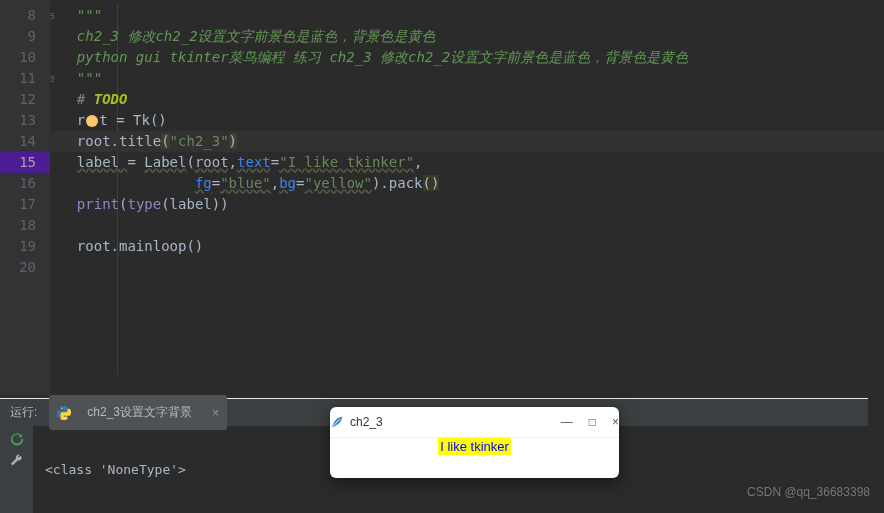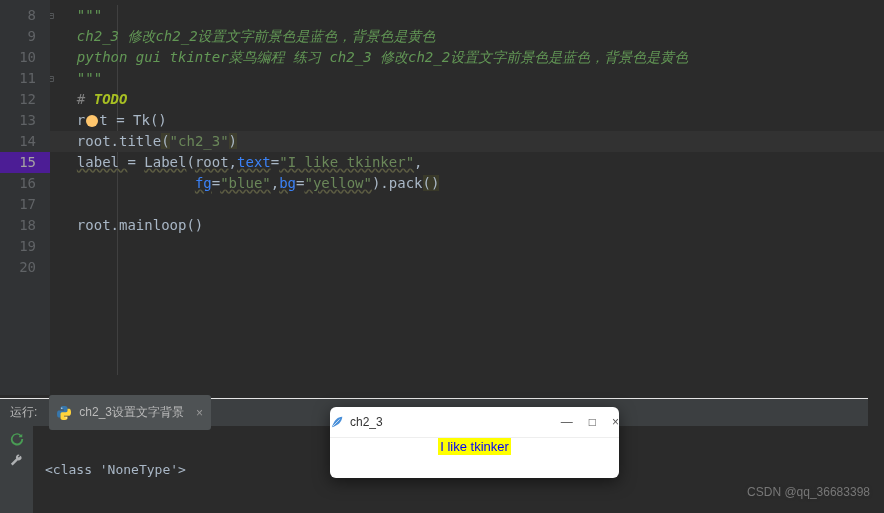--- a/index.html
+++ b/index.html
@@ -18,21 +18,21 @@
 .builtin{color:#8888c6}
 .paren{color:#a9b7c6}
 .ident{color:#a9b7c6}
 .todo{color:#a8c023;font-style:italic;font-weight:bold}
 .param{color:#3b82f6}
 .underline{text-decoration:underline wavy #5c5c42;text-decoration-skip-ink:none}
 .underline2{text-decoration:underline wavy #5c5c42}
 .bulb{display:inline-block;width:12px;height:12px;background:#ffc66d;border-radius:50%;vertical-align:middle;margin:0 1px}
 .runpanel{position:absolute;bottom:0;left:0;right:16px;height:114px;background:#2b2b2b;border-top:1px solid #e5e5e5}
 .runhdr{height:27px;background:#3c3f41;display:flex;align-items:center;padding-left:10px;font-size:12px;color:#bbbbbb;font-family:sans-serif}
-.runtab{display:flex;align-items:center;gap:8px;padding:9px 8px;background:#4e5254;border-radius:3px;margin-left:12px}
+.runtab{display:flex;align-items:center;gap:16px;padding:9px 8px;background:#4e5254;border-radius:3px;margin-left:12px}
 .pyicon{width:14px;height:14px}
 .close-x{color:#999;cursor:pointer;margin-left:4px}
 .runbody{display:flex;height:87px}
 .runside{width:33px;background:#3c3f41;display:flex;flex-direction:column;align-items:center;padding-top:6px;gap:8px}
 .runout{flex:1;padding:8px 12px;color:#a9b7c6;font-family:Consolas,monospace;font-size:13px}
 .rerun{width:14px;height:14px}
 .wrench{width:14px;height:14px;fill:#afb1b3}
 .tk-window{position:absolute;top:407px;left:330px;width:289px;height:71px;background:#fff;border-radius:6px;box-shadow:0 4px 16px rgba(0,0,0,0.5);font-family:'Segoe UI',sans-serif}
 .tk-title{height:30px;display:flex;align-items:center;padding:0 0;color:#333;font-size:12px;border-bottom:1px solid #eee}
 .tk-feather{width:14px;height:14px;margin-right:6px}
@@ -66,20 +66,21 @@
     <div class="vline"></div>
     <div class="code-line"><span style="color:#606366;font-size:10px;position:absolute;left:-2px">⊟</span>&nbsp;&nbsp;<span class="doccomment">"""</span></div>
     <div class="code-line">&nbsp;&nbsp;<span class="doccomment">ch2_3 修改ch2_2设置文字前景色是蓝色，背景色是黄色</span></div>
     <div class="code-line">&nbsp;&nbsp;<span class="doccomment">python gui tkinter菜鸟编程 练习 ch2_3 修改ch2_2设置文字前景色是蓝色，背景色是黄色</span></div>
     <div class="code-line"><span style="color:#606366;font-size:10px;position:absolute;left:-2px">⊟</span>&nbsp;&nbsp;<span class="doccomment">"""</span></div>
     <div class="code-line">&nbsp;&nbsp;<span class="comment"># </span><span class="todo">TODO</span></div>
     <div class="code-line">&nbsp;&nbsp;<span class="ident">r</span><span class="bulb"></span><span class="ident">t = Tk</span><span class="paren">()</span></div>
     <div class="code-line current">&nbsp;&nbsp;<span class="ident">root.title</span><span class="paren caret-bg">(</span><span class="string">"ch2_3"</span><span class="paren caret-bg">)</span></div>
     <div class="code-line">&nbsp;&nbsp;<span class="ident underline">label </span><span class="ident">= </span><span class="ident underline">Label</span><span class="paren">(</span><span class="ident underline">root</span><span class="ident">,</span><span class="param underline">text</span><span class="ident">=</span><span class="string underline">"I like tkinker"</span><span class="ident">,</span></div>
     <div class="code-line">&nbsp;&nbsp;<span>              </span><span class="param underline2">fg</span><span class="ident">=</span><span class="string underline2">"blue"</span><span class="ident">,</span><span class="param underline2">bg</span><span class="ident">=</span><span class="string underline2">"yellow"</span><span class="paren">)</span><span class="ident">.pack</span><span class="paren caret-bg">()</span></div>
+    <div class="code-line">&nbsp;&nbsp;<span class="builtin">print</span><span class="paren">(</span><span class="builtin">type</span><span class="paren">(</span><span class="ident">label</span><span class="paren">))</span></div>
     <div class="code-line">&nbsp;</div>
     <div class="code-line">&nbsp;&nbsp;<span class="ident">root.mainloop</span><span class="paren">()</span></div>
   </div>
 </div>
 
 <div class="runpanel">
   <div class="runhdr">
     <span>运行:</span>
     <div class="runtab">
       <svg class="pyicon" viewBox="0 0 16 16">

